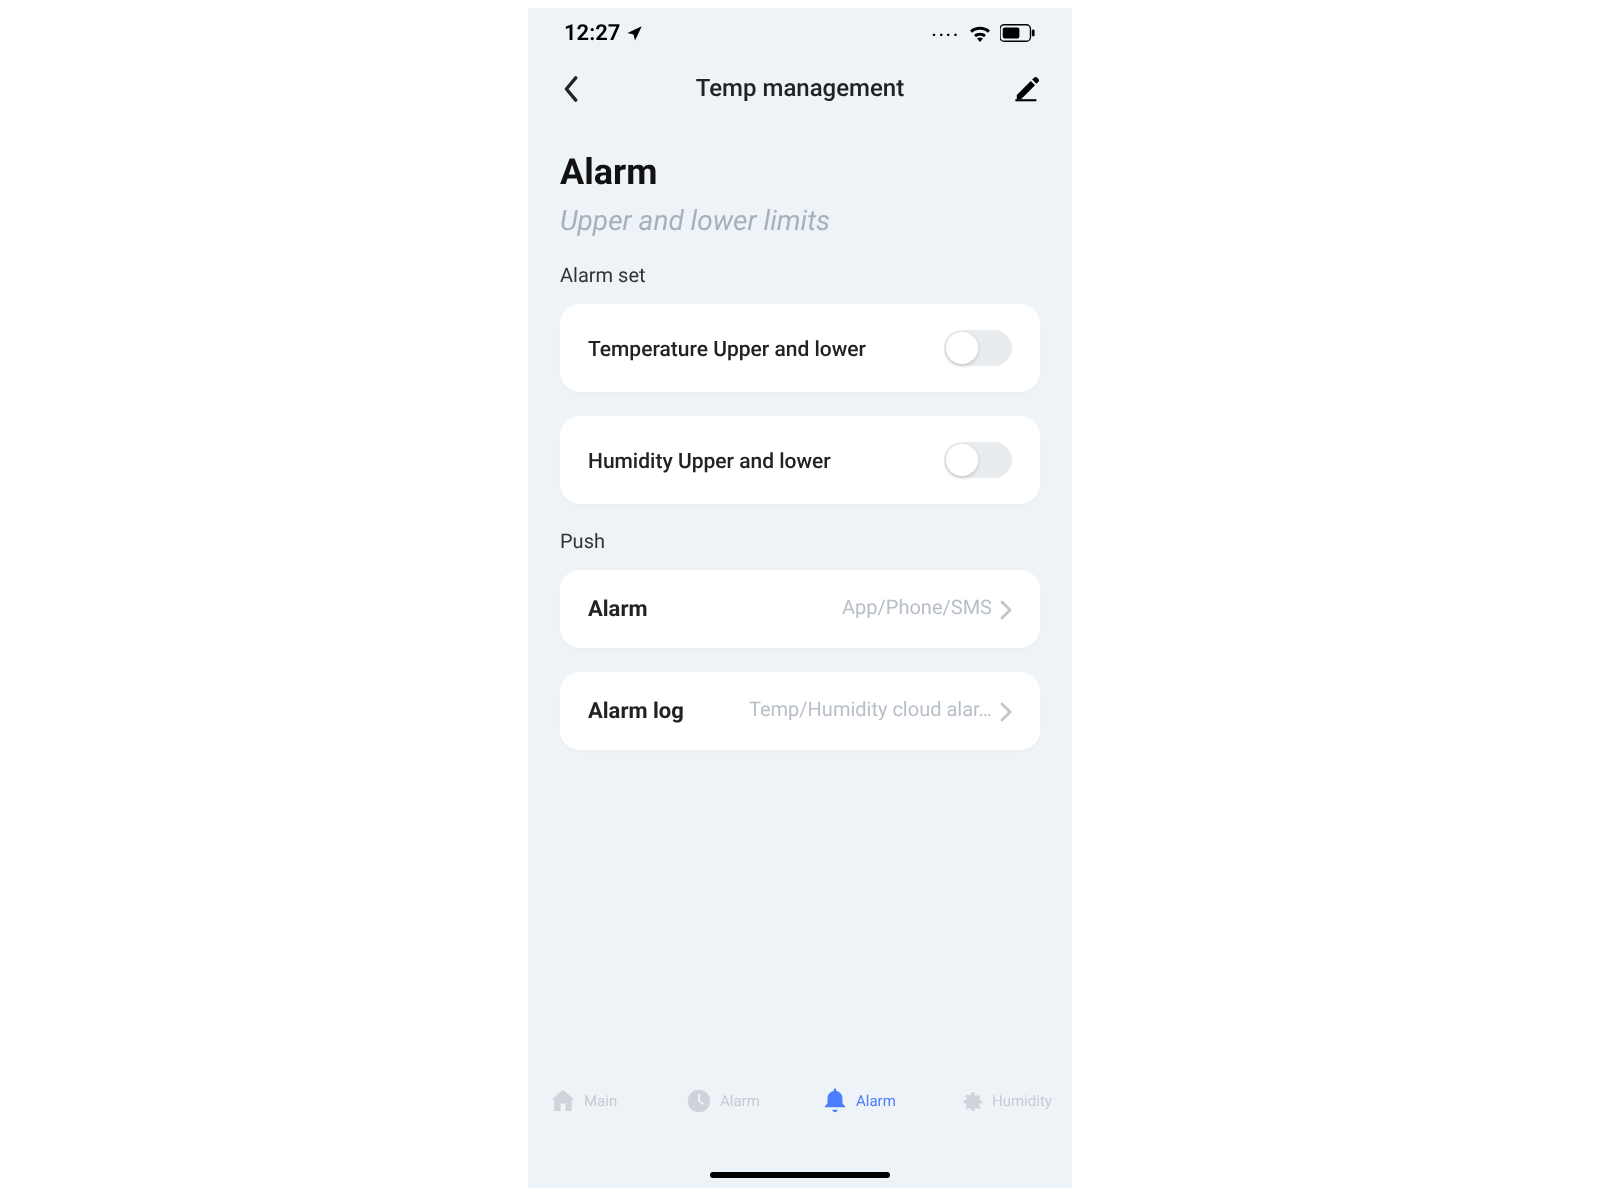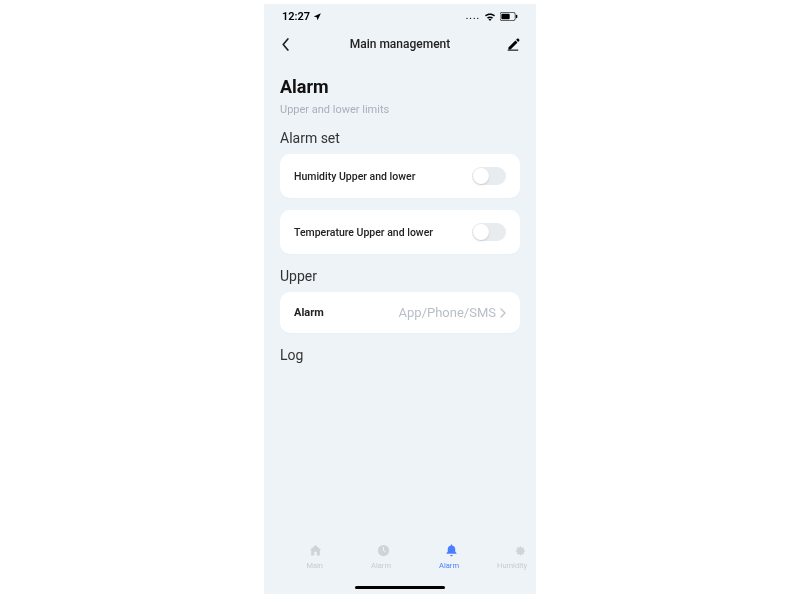--- a/index.html
+++ b/index.html
@@ -52,26 +52,27 @@
   .content {
     padding: 12px 16px 0 16px;
   }
   .page-title {
     font-size: 18px;
     font-weight: 700;
     color: #111;
     margin-top: 4px;
   }
   .page-subtitle {
-    font-size: 11px;
+    font-size: 14px;
     color: #a8b0bb;
     margin-top: 6px;
+    font-style: italic;
   }
   .section-label {
-    font-size: 14px;
+    font-size: 10px;
     color: #333;
     margin-top: 14px;
     margin-bottom: 8px;
   }
   .card {
     background: #ffffff;
     border-radius: 10px;
     padding: 13px 14px;
     display: flex;
     align-items: center;
@@ -84,21 +85,21 @@
     color: #222;
     font-weight: 500;
   }
   .card-title.bold { font-weight: 700; font-size: 11px; }
   .card-right {
     display: flex;
     align-items: center;
     gap: 4px;
   }
   .card-value {
-    font-size: 13px;
+    font-size: 10px;
     color: #b8bec7;
   }
   .toggle {
     width: 34px;
     height: 18px;
     background: #e8ecef;
     border-radius: 10px;
     position: relative;
   }
   .toggle-knob {
@@ -121,22 +122,21 @@
     right: 0;
     height: 60px;
     display: flex;
     justify-content: space-around;
     align-items: flex-start;
     padding-top: 8px;
     background: #eef3f8;
   }
   .tab {
     display: flex;
-    flex-direction: column;
-    align-items: flex-end;
+    align-items: center;
     gap: 3px;
     width: 50px;
   }
   .tab-icon {
     width: 16px;
     height: 16px;
     display: flex;
     align-items: center;
     justify-content: center;
   }
@@ -187,65 +187,75 @@
       </span>
     </div>
   </div>
 
   <div class="header">
     <div class="header-back">
       <svg width="8" height="13" viewBox="0 0 8 14" fill="none" stroke="#222" stroke-width="1.8" stroke-linecap="round" stroke-linejoin="round">
           <polyline points="6,1 1,7 6,13"></polyline>
         </svg>
     </div>
-    <div class="header-title">Main management</div>
+    <div class="header-title">Temp management</div>
     <div class="header-edit">
       <svg width="14" height="14" viewBox="0 0 20 20" fill="#000">
           <path d="M2 15l10-10 3 3-10 10H2v-3z M13 4l1.5-1.5c.5-.5 1.5-.5 2 0l1 1c.5.5.5 1.5 0 2L16 7l-3-3z"></path>
           <rect x="1" y="18" width="15" height="1.5"></rect>
         </svg>
     </div>
   </div>
 
   <div class="content">
     <div class="page-title">Alarm</div>
     <div class="page-subtitle">Upper and lower limits</div>
 
     <div class="section-label">Alarm set</div>
 
     <div class="card">
+      <div class="card-title">Temperature Upper and lower</div>
+      <div class="toggle">
+        <div class="toggle-knob"></div>
+      </div>
+    </div>
+
+    <div class="card">
       <div class="card-title">Humidity Upper and lower</div>
       <div class="toggle">
         <div class="toggle-knob"></div>
       </div>
     </div>
 
-    <div class="card">
-      <div class="card-title">Temperature Upper and lower</div>
-      <div class="toggle">
-        <div class="toggle-knob"></div>
-      </div>
-    </div>
-
-    <div class="section-label">Upper</div>
+    <div class="section-label">Push</div>
 
     <div class="card">
       <div class="card-title bold">Alarm</div>
       <div class="card-right">
         <span class="card-value">App/Phone/SMS</span>
         <span class="chevron">
           <svg width="6" height="10" viewBox="0 0 6 10" fill="none" stroke="#c0c5cd" stroke-width="1.4" stroke-linecap="round" stroke-linejoin="round">
               <polyline points="1,1 5,5 1,9"></polyline>
             </svg>
         </span>
       </div>
     </div>
 
-    <div class="section-label">Log</div>
-
+
+    <div class="card">
+      <div class="card-title bold">Alarm log</div>
+      <div class="card-right">
+        <span class="card-value">Temp/Humidity cloud alar…</span>
+        <span class="chevron">
+          <svg width="6" height="10" viewBox="0 0 6 10" fill="none" stroke="#c0c5cd" stroke-width="1.4" stroke-linecap="round" stroke-linejoin="round">
+              <polyline points="1,1 5,5 1,9"></polyline>
+            </svg>
+        </span>
+      </div>
+    </div>
   </div>
 
   <div class="tabbar">
     <div class="tab">
       <div class="tab-icon">
         <svg width="15" height="15" viewBox="0 0 24 24" fill="#d0d4da">
             <path d="M12 3l9 8h-2v9h-5v-6h-4v6H5v-9H3l9-8z"></path>
           </svg>
       </div>
       <div class="tab-label">Main</div>

